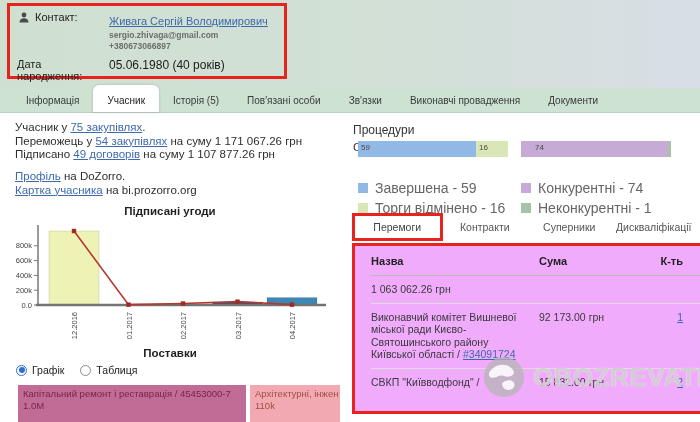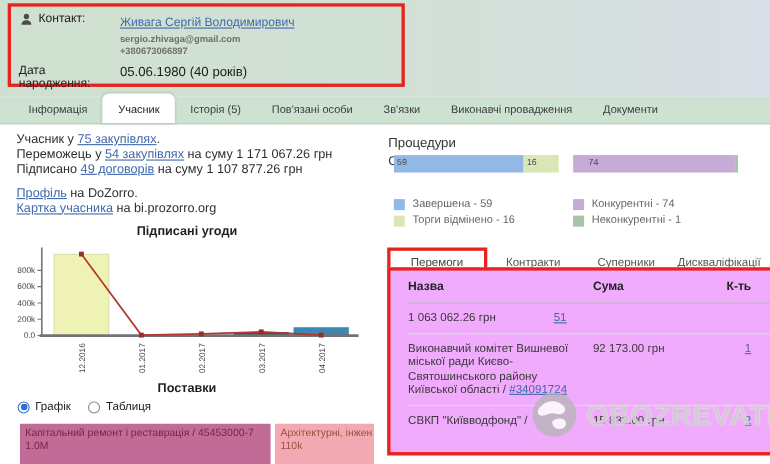--- a/index.html
+++ b/index.html
@@ -2,21 +2,21 @@
 <html><head>
 <meta charset="utf-8">
 <style>
   html,body{margin:0;padding:0;background:#fff;}
   #page{width:700px;height:422px;position:relative;overflow:hidden;background:#fff;
         font-family:"Liberation Sans",sans-serif;-webkit-font-smoothing:antialiased;}
   a{cursor:pointer;}
   
   .header{position:absolute;left:0;top:0;width:700px;height:88px;
           background:linear-gradient(90deg,#cfe0d0 0%,#d2e0d6 55%,#d8dee6 100%);}
-  .contact-box{position:absolute;left:7px;top:3px;width:361px;height:76px;box-sizing:border-box;
+  .contact-box{position:absolute;left:7px;top:3px;width:280px;height:76px;box-sizing:border-box;
                border:3px solid #e8221c;padding:5px 6px 0 7px;}
   .c-row{display:flex;}
   .c-left{width:92px;flex:none;display:flex;align-items:flex-start;font-size:11px;color:#222;}
   .person-ic{margin:1px 6px 0 2px;flex:none;}
   .c-name{font-size:11px;color:#3f69ad;text-decoration:underline;}
   .c-sub{font-size:8.5px;color:#6e6e6e;line-height:10px;margin-top:1px;font-weight:bold;}
   .dob-row{margin-top:7px;}
   .dob-lbl{font-size:11px;color:#222;width:92px;flex:none;}
   .dob-val{font-size:12px;color:#1c1c1c;}
   .updated{margin:8px 0 0 92px;font-size:7.5px;color:#8d8d8d;}
@@ -42,25 +42,25 @@
   .radio.sel::after{content:"";position:absolute;left:1.5px;top:1.5px;width:6px;height:6px;border-radius:50%;background:#2f6fd0;}
   .radio-item{display:flex;align-items:center;margin-right:16px;}
   .treemap{position:absolute;left:18px;top:385px;width:322px;height:37px;display:flex;gap:4px;overflow:hidden;}
   .tm-block{height:48px;box-sizing:border-box;padding:3px 5px;font-size:9.5px;line-height:11.5px;
             overflow:hidden;white-space:nowrap;flex:none;}
   
   .proc-title{position:absolute;left:353px;top:123px;font-size:12px;color:#333;}
   .sub-lbl{position:absolute;top:141px;font-size:11.5px;color:#333;}
   .stackbar{position:absolute;top:141px;width:150px;height:16px;display:flex;overflow:hidden;}
   .seg{height:100%;font-size:8px;color:#4a4a4a;padding:2px 0 0 3px;box-sizing:border-box;overflow:hidden;}
-  .legend{position:absolute;top:180px;font-size:10px;color:#666;}
+  .legend{position:absolute;top:180px;font-size:14px;color:#666;}
   .lg-row{display:flex;align-items:center;margin-bottom:4px;}
   .sw{width:10px;height:10px;margin-right:7px;flex:none;}
   
-  .rtabs{position:absolute;left:352px;top:213px;width:344px;height:28px;display:flex;margin-top:12px;}
+  .rtabs{position:absolute;left:352px;top:213px;width:344px;height:28px;display:flex;}
   .rtab{flex:1;display:flex;align-items:center;justify-content:center;font-size:10.5px;color:#555;}
   .rtab.first{border:3px solid #e8221c;background:#fff;box-sizing:border-box;color:#444;}
   .rtable{position:absolute;left:352px;top:243px;width:392px;height:171px;box-sizing:border-box;
           border:3px solid #e8221c;background:#f0abfc;padding:2px 10px 0 16px;}
   .thead{display:flex;font-size:11px;font-weight:bold;color:#222;padding:7px 0 8px;border-bottom:1px solid #bbb;}
   .trow{display:flex;font-size:10.5px;color:#3a3a3a;padding:7px 0;border-bottom:1px solid #ddd;line-height:12.5px;}
   .trow:last-child{border-bottom:none;}
   .col-name{width:168px;flex:none;padding-right:8px;box-sizing:border-box;}
   .col-sum{width:108px;flex:none;}
   .col-count{width:36px;flex:none;text-align:right;}
@@ -211,21 +211,20 @@
   </div>
 
   <div class="rtable">
     <div class="thead">
       <div class="col-name">Назва</div>
       <div class="col-sum">Сума</div>
       <div class="col-count">К-ть</div>
     </div>
     <div class="trow">
       <div class="col-sum">1 063 062.26 грн</div>
-      <div class="col-count"><a>51</a></div>
     </div>
     <div class="trow">
       <div class="col-name"><span>Виконавчий комітет Вишневої міської ради Києво-Святошинського району Київської області / </span><a>#34091724</a></div>
       <div class="col-sum">92 173.00 грн</div>
       <div class="col-count"><a>1</a></div>
     </div>
     <div class="trow">
       <div class="col-name"><span>СВКП "Київводфонд" / </span></div>
       <div class="col-sum">15 832.00 грн</div>
       <div class="col-count"><a>2</a></div>

